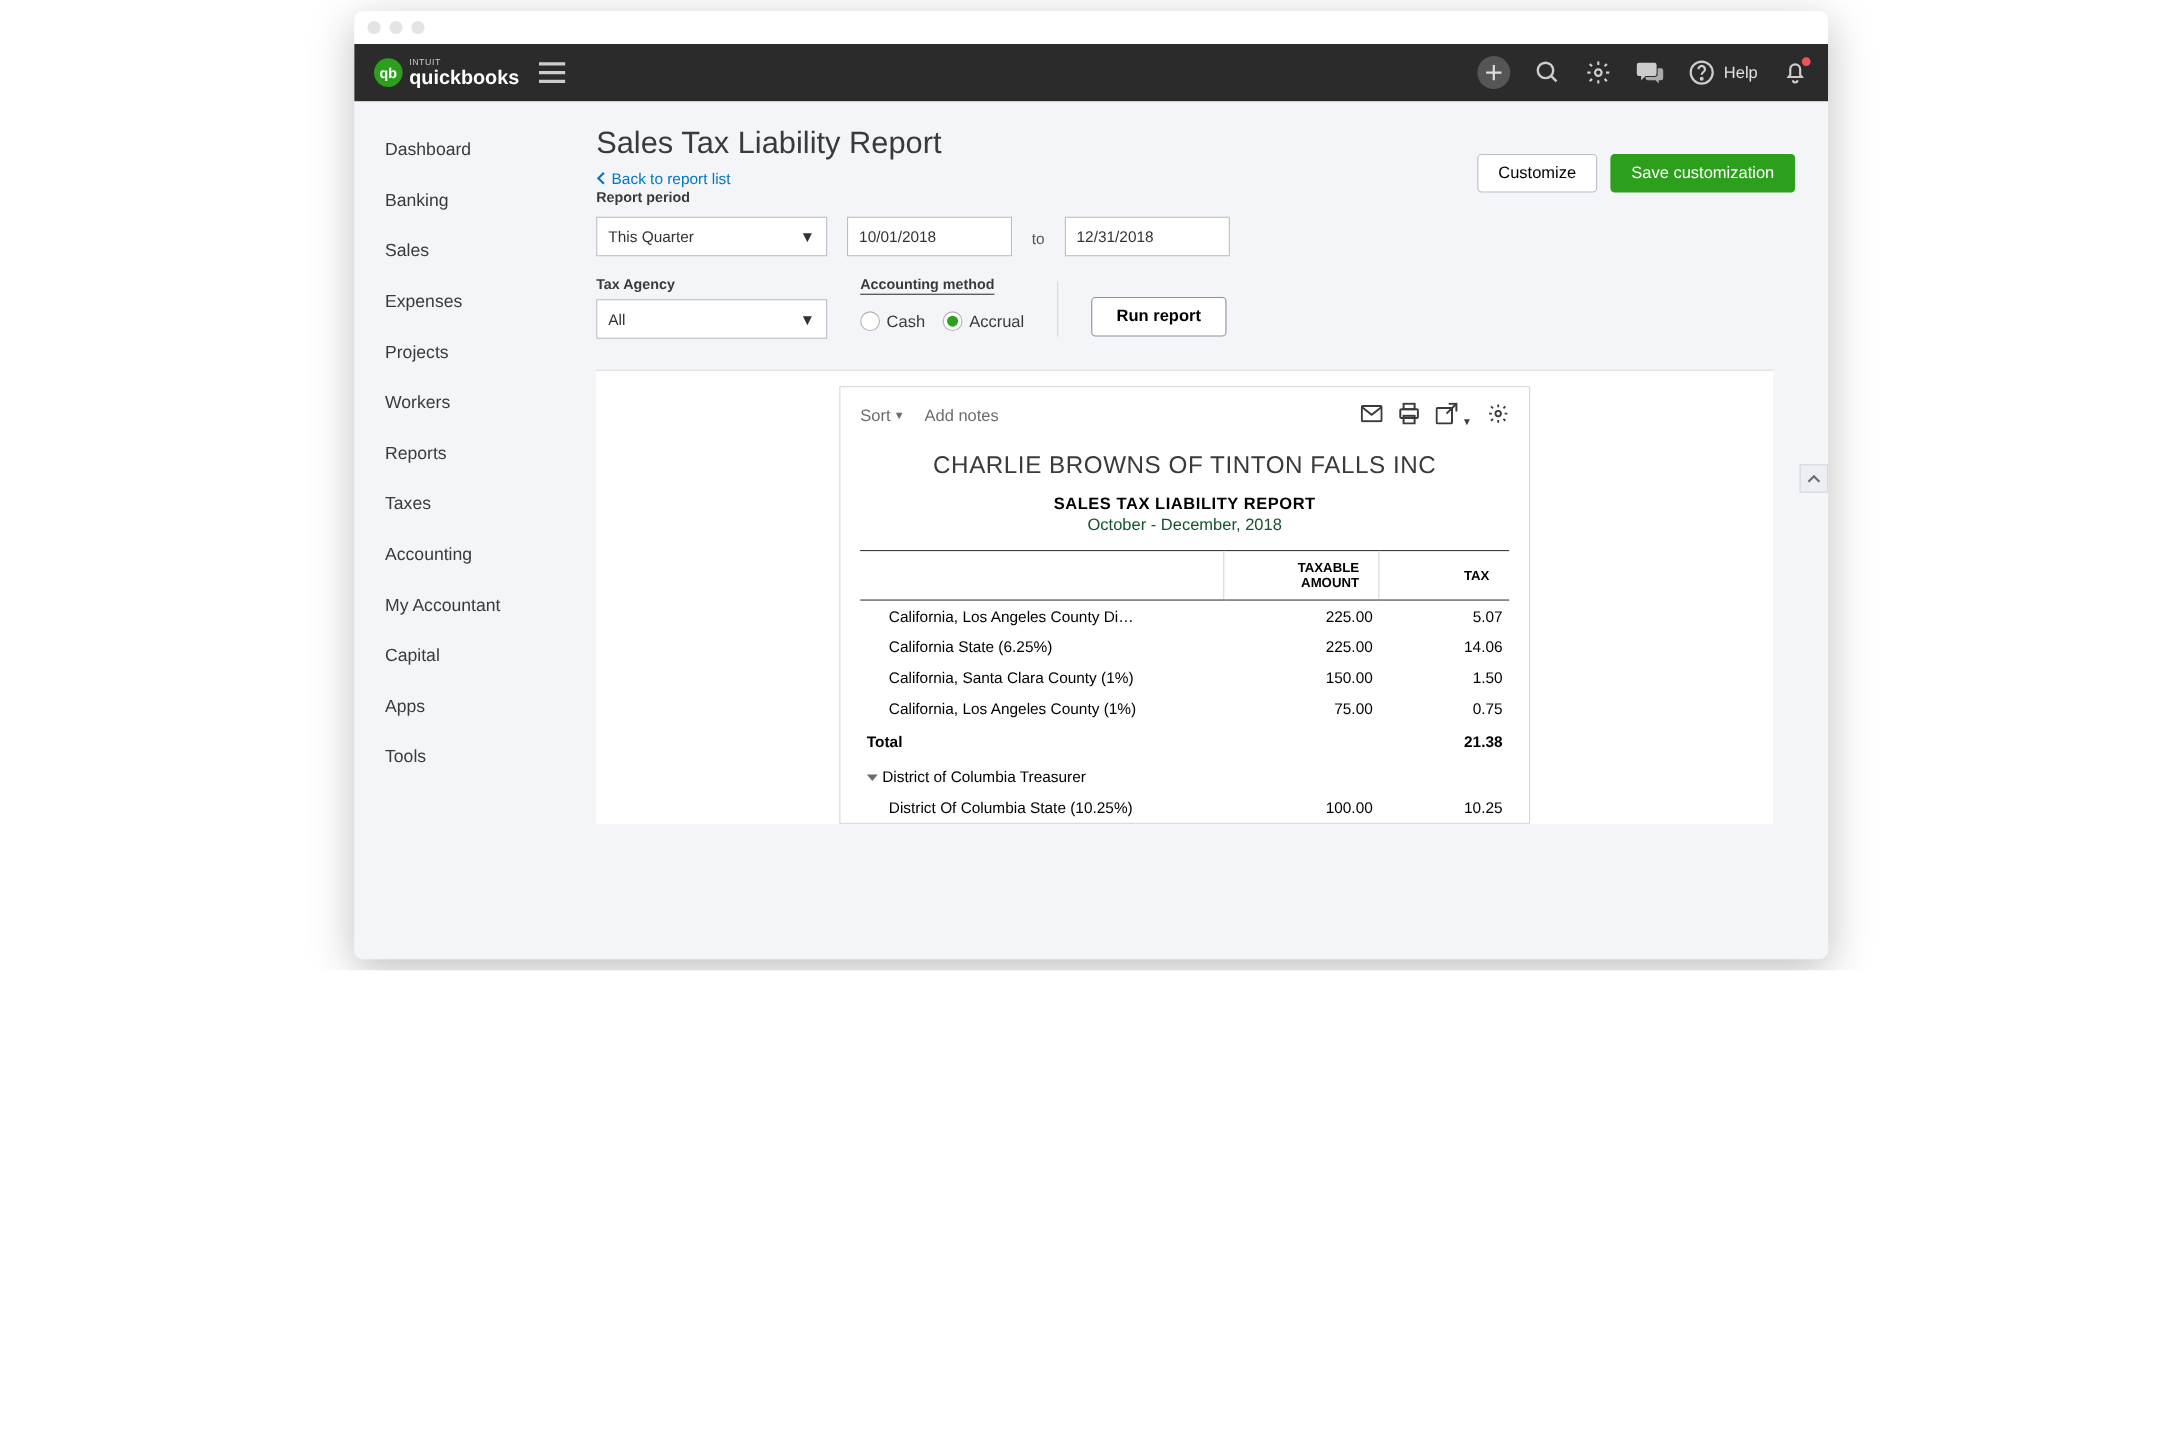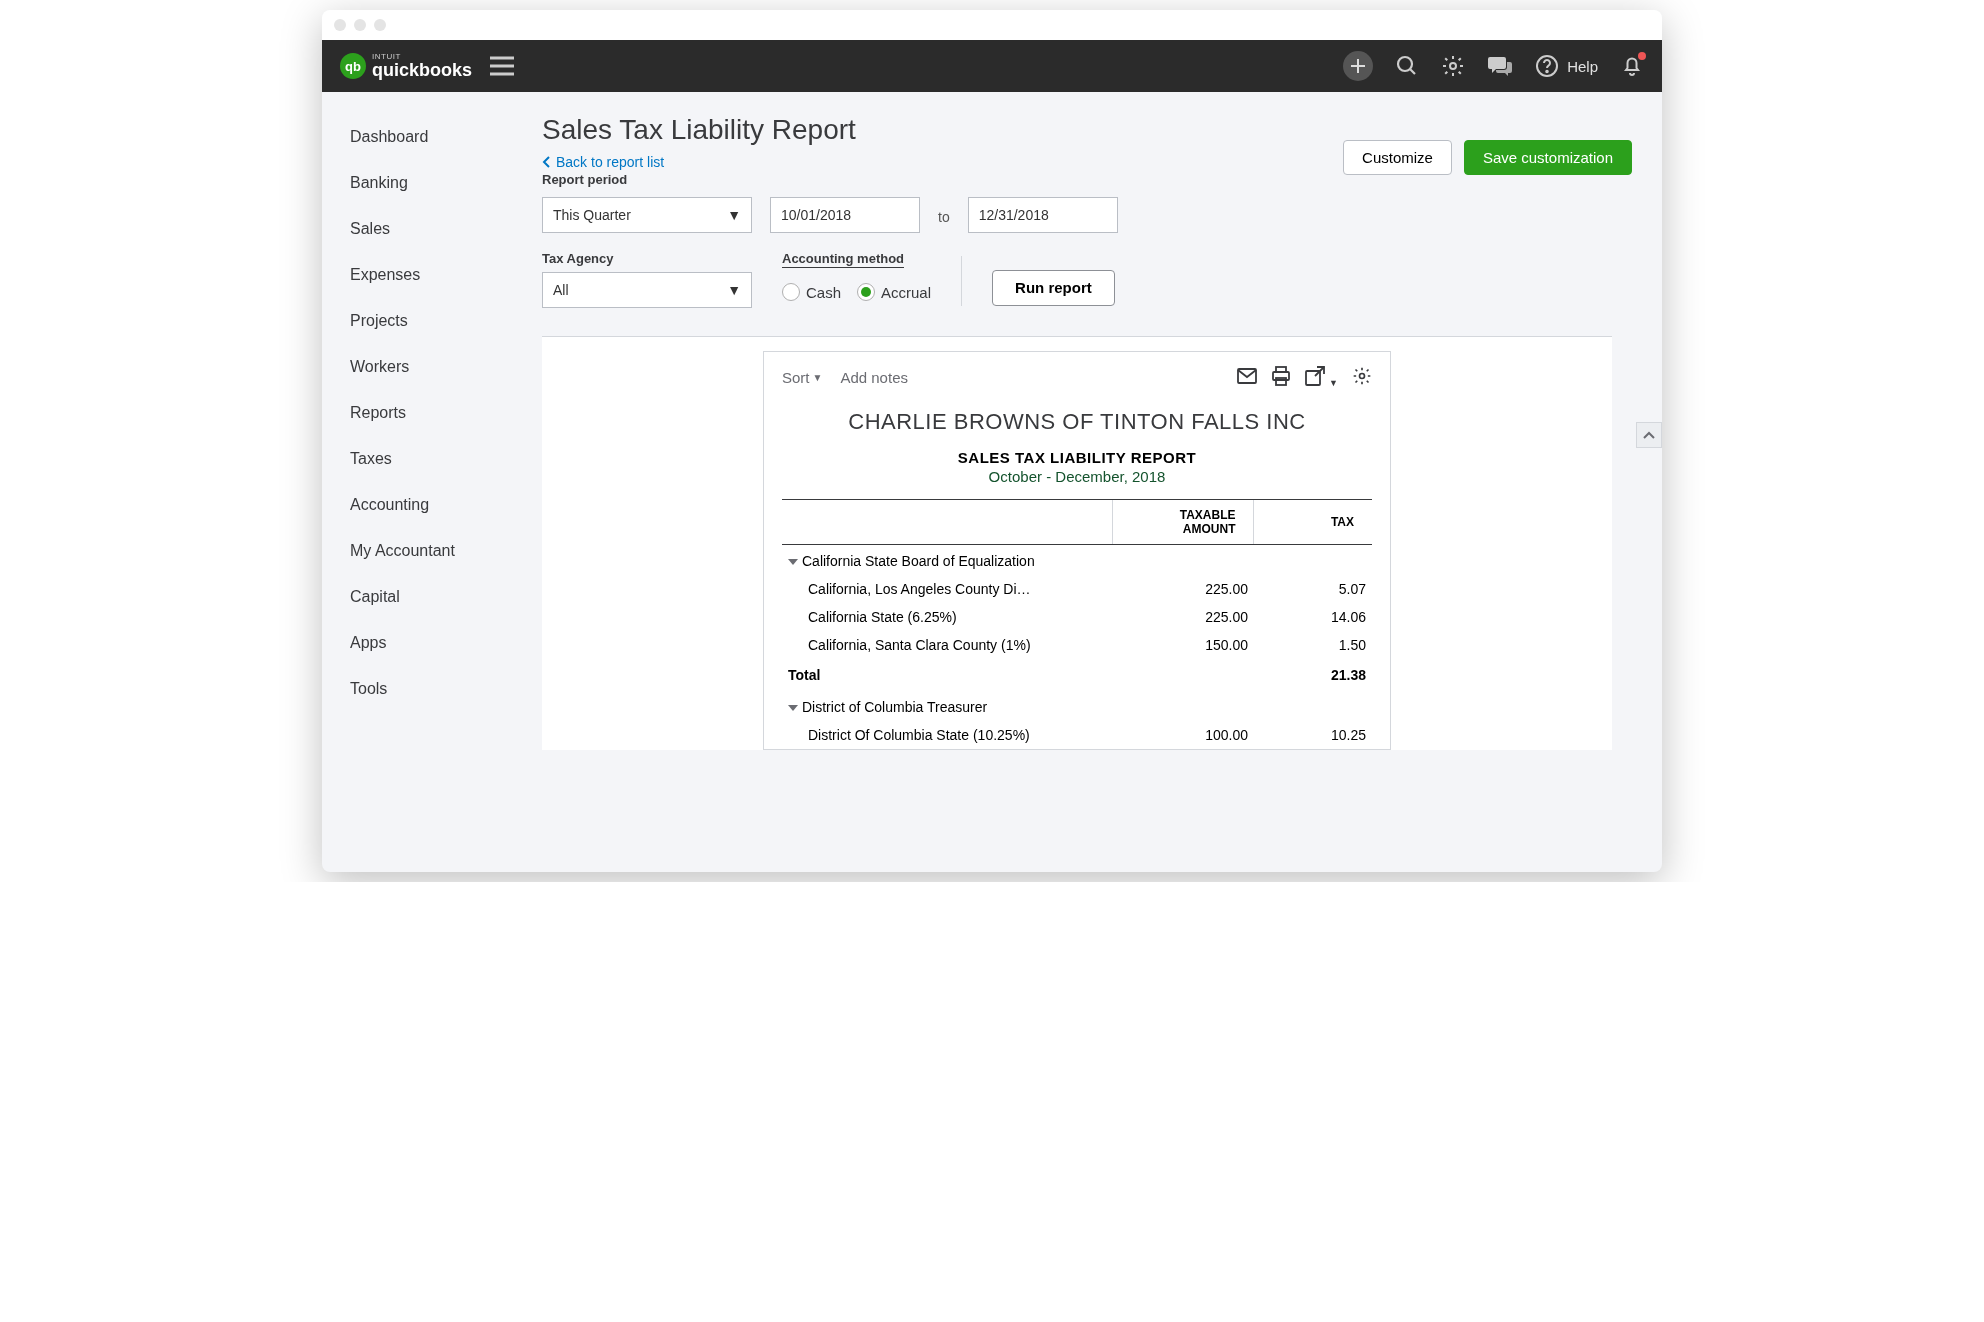--- a/index.html
+++ b/index.html
@@ -344,37 +344,39 @@
 
           <table class="rtable">
             <thead>
               <tr>
                 <th class="col-name"></th>
                 <th class="col-amt">TAXABLE AMOUNT</th>
                 <th class="col-tax">TAX</th>
               </tr>
             </thead>
             <tbody>
-              <tr class="group-row">
-                <td colspan="3"><span class="caret"></span><span>California State Board of Equalization</span></td>
-              </tr>
               <tr>
                 <td class="indent">California, Los Angeles County Di…</td>
                 <td class="num">225.00</td>
                 <td class="num">5.07</td>
               </tr>
               <tr>
                 <td class="indent">California State (6.25%)</td>
                 <td class="num">225.00</td>
                 <td class="num">14.06</td>
               </tr>
               <tr>
                 <td class="indent">California, Santa Clara County (1%)</td>
                 <td class="num">150.00</td>
                 <td class="num">1.50</td>
+              </tr>
+              <tr>
+                <td class="indent">California, Los Angeles County (1%)</td>
+                <td class="num">75.00</td>
+                <td class="num">0.75</td>
               </tr>
               <tr class="total-row">
                 <td>Total</td>
                 <td class="num"></td>
                 <td class="num">21.38</td>
               </tr>
               <tr class="group-row">
                 <td colspan="3"><span class="caret"></span><span>District of Columbia Treasurer</span></td>
               </tr>
               <tr>

